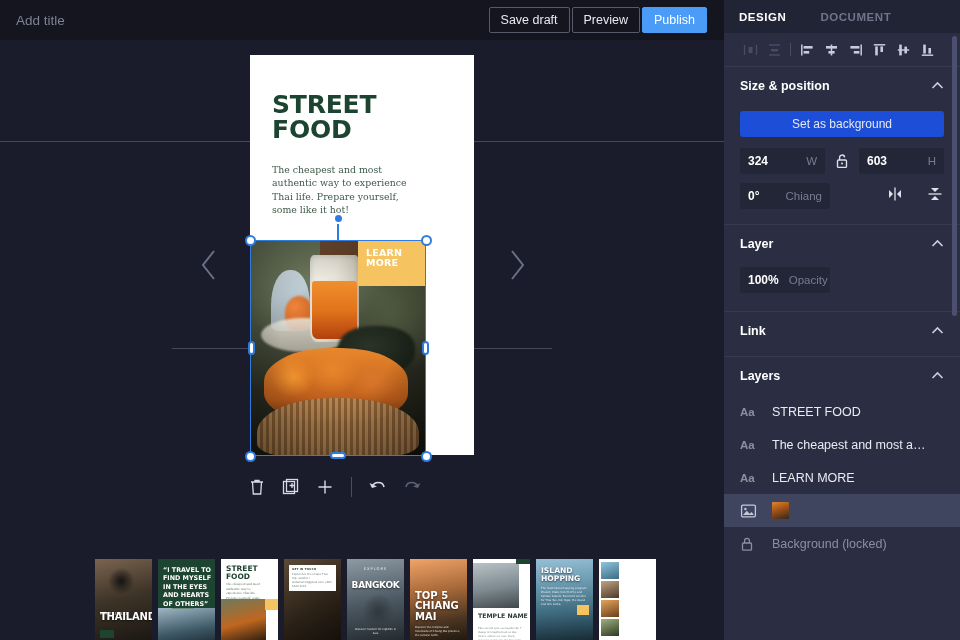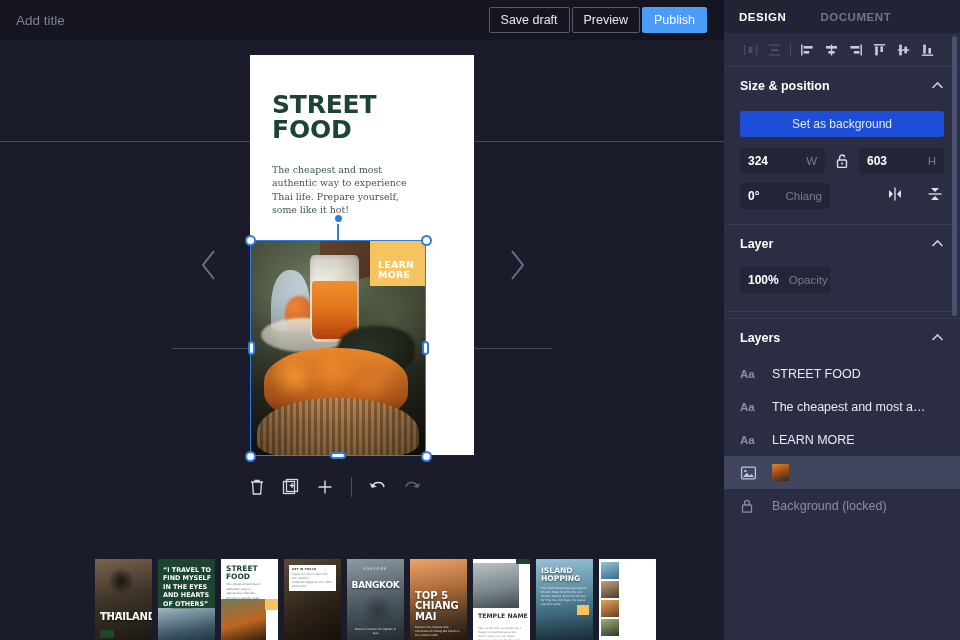--- a/index.html
+++ b/index.html
@@ -149,28 +149,28 @@
       linear-gradient(180deg,#a8793f,#54371c);
     border-radius: 46% 46% 18% 18% / 60% 60% 22% 22%;
     opacity: .95;
   }
   #ph-vignette {
     inset: 0;
     background: radial-gradient(ellipse 80% 70% at 50% 45%, rgba(0,0,0,0) 40%, rgba(0,0,0,.45) 100%);
   }
   #learn-more {
     position: absolute; right: 0px; top: 0px;
-    width: 56px; height: 46px;
+    width: 68px; height: 46px;
     background: #f5c461;
     color: #ffffff;
     font-family: "DejaVu Sans", sans-serif;
     font-weight: bold;
     font-size: 9.5px; line-height: 1.05;
     letter-spacing: .2px;
-    padding: 20px 0 0 8px;
+    padding: 8px 0 0 8px;
   }
 
   
   #sel-frame {
     position: absolute;
     left: 250px; top: 200px; width: 176px; height: 216px;
     border: 1.6px solid #2f7ce0;
     pointer-events: none;
   }
   .handle {
@@ -658,20 +658,28 @@
           </svg>
       </span>
     </div>
     <div id="opacity-field">
       <span class="val">100%</span>
       <span class="unit">Opacity</span>
     </div>
 
     <div class="divider" style="margin-top:16px;"></div>
 
+    <div class="sect-head">
+      <span>Link</span>
+      <span class="chev">
+        <svg width="13" height="9" viewBox="0 0 13 9">
+            <path d="M1.5 7 L6.5 2 L11.5 7" fill="none" stroke="#c8ccda" stroke-width="1.7"></path>
+          </svg>
+      </span>
+    </div>
 
     <div class="divider" style="margin-top:6px;"></div>
 
     <div class="sect-head">
       <span>Layers</span>
       <span class="chev">
         <svg width="13" height="9" viewBox="0 0 13 9">
             <path d="M1.5 7 L6.5 2 L11.5 7" fill="none" stroke="#c8ccda" stroke-width="1.7"></path>
           </svg>
       </span>

